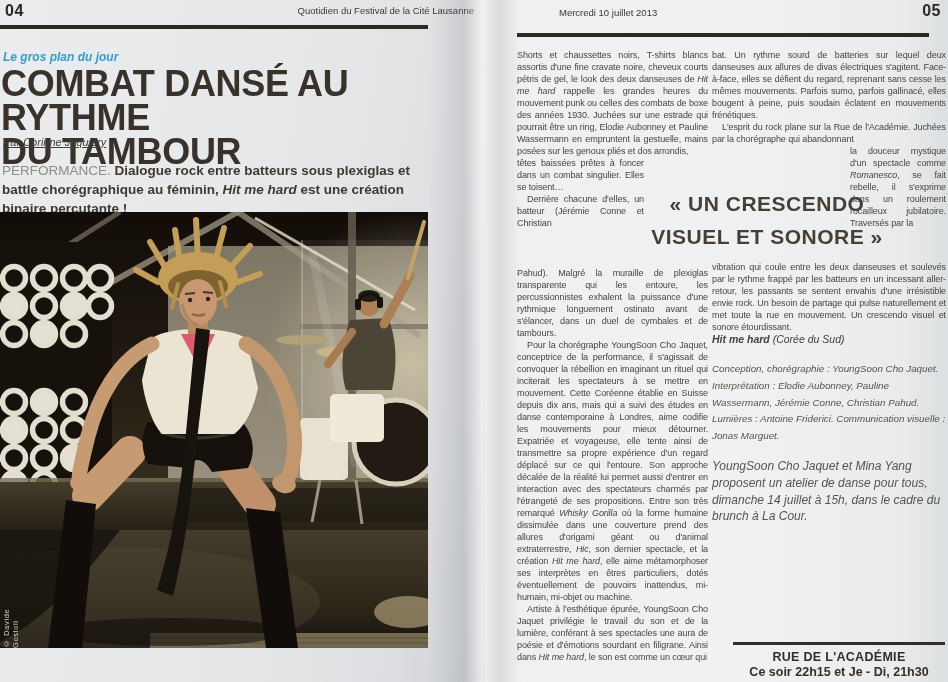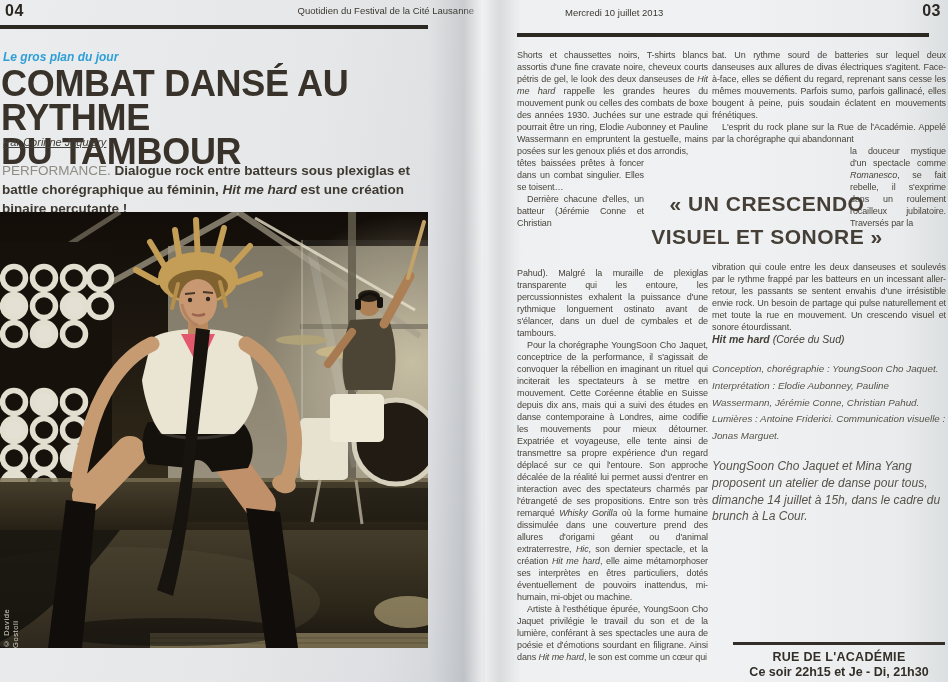--- a/index.html
+++ b/index.html
@@ -10,21 +10,21 @@
     background:linear-gradient(100deg,#eaeced 0%,#e5e7e8 55%,#dddfe2 82%,#ced1d5 100%);}
   .page-right{position:absolute;left:485px;top:0;width:463px;height:682px;
     background:linear-gradient(90deg,#e2e4e6 0%,#eef0f1 7%,#f0f1f2 55%,#e9ebec 90%,#dcdfe1 100%);}
   .fold{position:absolute;left:428px;top:0;width:94px;height:682px;pointer-events:none;
     background:linear-gradient(90deg,rgba(90,95,100,0) 0%,rgba(90,95,100,.15) 38%,rgba(255,255,255,.55) 58%,rgba(90,95,100,.10) 76%,rgba(90,95,100,0) 100%);}
   .pn{position:absolute;font-size:16px;font-weight:bold;color:#2b2722;letter-spacing:.5px;}
   .pn-left{left:5px;top:2px;}
   .pn-right{right:7px;top:2px;}
   .masthead{position:absolute;left:230px;top:5px;width:244px;text-align:right;
     font-size:9.5px;color:#3c3831;}
-  .pdate{position:absolute;left:74px;top:7px;font-size:9.5px;color:#3c3831;margin-left:6px;}
+  .pdate{position:absolute;left:74px;top:7px;font-size:9.5px;color:#3c3831;}
   .rule{position:absolute;background:#2c2822;}
   .rule-left{left:0;top:25px;width:428px;height:4px;}
   .rule-right{left:32px;top:33px;width:412px;height:4px;}
   .kicker{position:absolute;left:3px;top:50px;font-size:12px;font-weight:bold;
     font-style:italic;color:#2f9fd7;}
   .headline{position:absolute;left:1px;top:67px;width:460px;font-size:36px;line-height:34px;
     font-weight:bold;color:#38322a;letter-spacing:-.3px;}
   .byline{position:absolute;left:3px;top:136px;font-size:11px;font-style:italic;
     text-decoration:underline;color:#44403a;}
   .standfirst{position:absolute;left:2px;top:161px;width:442px;font-size:13.5px;
@@ -209,42 +209,42 @@
           <path d="M178,72 L172,96" stroke="#b58f4c" stroke-width="4" stroke-linecap="round"></path>
           <path d="M220,70 L226,94" stroke="#b58f4c" stroke-width="4" stroke-linecap="round"></path>
         </g>
       </svg>
       <div class="photo-credit">© Davide Gostoli</div>
     </div>
   </div>
 
   <div class="page-right">
     <div class="pdate">Mercredi 10 juillet 2013</div>
-    <div class="pn pn-right">03</div>
+    <div class="pn pn-right">05</div>
     <div class="rule rule-right"></div>
 
     <div class="col1 bodytext">
       <div class="c1a">
           <div class="para"><span>Shorts et chaussettes noirs, T-shirts blancs assortis d'une fine cravate noire, cheveux courts pétris de gel, le look des deux danseuses de </span><span class="it">Hit me hard</span><span> rappelle les grandes heures du mouvement punk ou celles des combats de boxe des années 1930. Juchées sur une estrade qui pourrait être un ring, Elodie Aubonney et Pauline Wassermann en empruntent la gestuelle, mains posées sur les genoux pliés et dos arrondis,</span></div>
         </div>
       <div class="c1b">
           <div class="para"><span>têtes baissées prêtes à foncer dans un combat singulier. Elles se toisent…</span></div>
           <div class="para ind"><span>Derrière chacune d'elles, un batteur (Jérémie Conne et Christian</span></div>
         </div>
       <div class="c1c">
           <div class="para"><span>Pahud). Malgré la muraille de plexiglas transparente qui les entoure, les percussionnistes exhalent la puissance d'une rythmique longuement ostinato avant de s'élancer, dans un duel de cymbales et de tambours.</span></div>
           <div class="para ind"><span>Pour la chorégraphe YoungSoon Cho Jaquet, conceptrice de la performance, il s'agissait de convoquer la rébellion en imaginant un rituel qui inciterait les spectateurs à se mettre en mouvement. Cette Coréenne établie en Suisse depuis dix ans, mais qui a suivi des études en danse contemporaine à Londres, aime codifie les mouvements pour mieux détourner. Expatriée et voyageuse, elle tente ainsi de transmettre sa propre expérience d'un regard déplacé sur ce qui l'entoure. Son approche décalée de la réalité lui permet aussi d'entrer en interaction avec des spectateurs charmés par l'étrangeté de ses propositions. Entre son très remarqué </span><span class="it">Whisky Gorilla</span><span> où la forme humaine dissimulée dans une couverture prend des allures d'origami géant ou d'animal extraterrestre, </span><span class="it">Hic</span><span>, son dernier spectacle, et la création </span><span class="it">Hit me hard</span><span>, elle aime métamorphoser ses interprètes en êtres particuliers, dotés éventuellement de pouvoirs inattendus, mi-humain, mi-objet ou machine.</span></div>
           <div class="para ind"><span>Artiste à l'esthétique épurée, YoungSoon Cho Jaquet privilégie le travail du son et de la lumière, conférant à ses spectacles une aura de poésie et d'émotions sourdant en filigrane. Ainsi dans </span><span class="it">Hit me hard</span><span>, le son est comme un cœur qui</span></div>
         </div>
     </div>
 
     <div class="col2">
       <div class="bodytext">
           <div class="para"><span>bat. Un rythme sourd de batteries sur lequel deux danseuses aux allures de divas électriques s'agitent. Face-à-face, elles se défient du regard, reprenant sans cesse les mêmes mouvements. Parfois sumo, parfois gallinacé, elles bougent à peine, puis soudain éclatent en mouvements frénétiques.</span></div>
-          <div class="para ind"><span>L'esprit du rock plane sur la Rue de l'Académie. Appelé par la chorégraphe qui abandonnant</span></div>
+          <div class="para ind"><span>L'esprit du rock plane sur la Rue de l'Académie. Juchées par la chorégraphe qui abandonnant</span></div>
         </div>
       <div class="bodytext c2b">
           <div class="para"><span>la douceur mystique d'un spectacle comme </span><span class="it">Romanesco</span><span>, se fait rebelle, il s'exprime dans un roulement rocailleux jubilatoire. Traversés par la</span></div>
         </div>
       <div class="bodytext">
           <div class="para"><span>vibration qui coule entre les deux danseuses et soulevés par le rythme frappé par les batteurs en un incessant aller-retour, les passants se sentent envahis d'une irrésistible envie rock. Un besoin de partage qui pulse naturellement et met toute la rue en mouvement. Un crescendo visuel et sonore étourdissant.</span></div>
         </div>
       <div class="program"><span class="it bd">Hit me hard</span><span class="it"> (Corée du Sud)</span></div>
       <div class="credits"><span>Conception, chorégraphie : YoungSoon Cho Jaquet. Interprétation : Elodie Aubonney, Pauline Wassermann, Jérémie Conne, Christian Pahud. Lumières : Antoine Friderici. Communication visuelle : Jonas Marguet.</span></div>
       <div class="workshop"><span>YoungSoon Cho Jaquet et Mina Yang proposent un atelier de danse pour tous, dimanche 14 juillet à 15h, dans le cadre du brunch à La Cour.</span></div>

